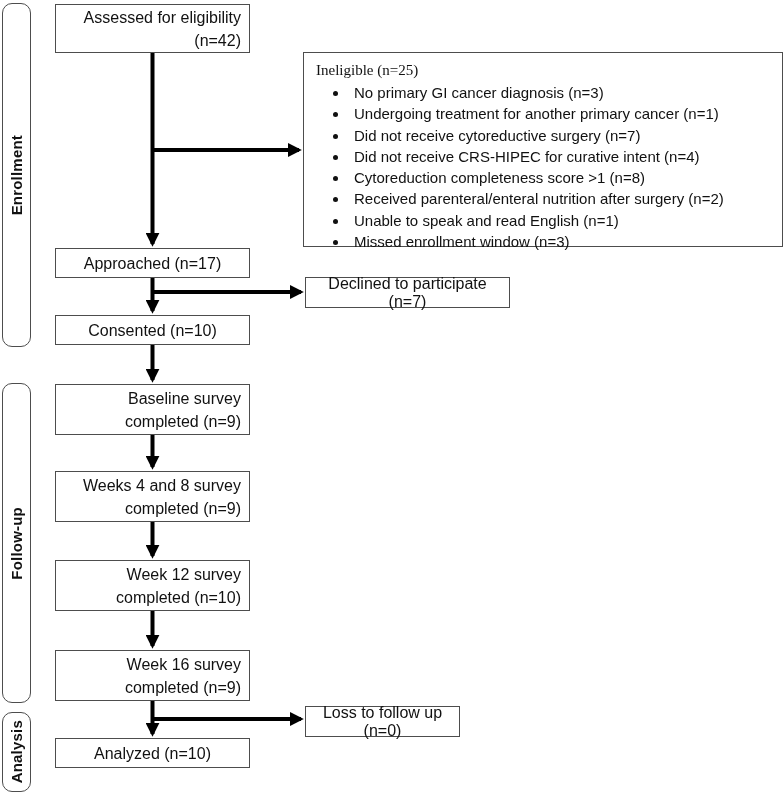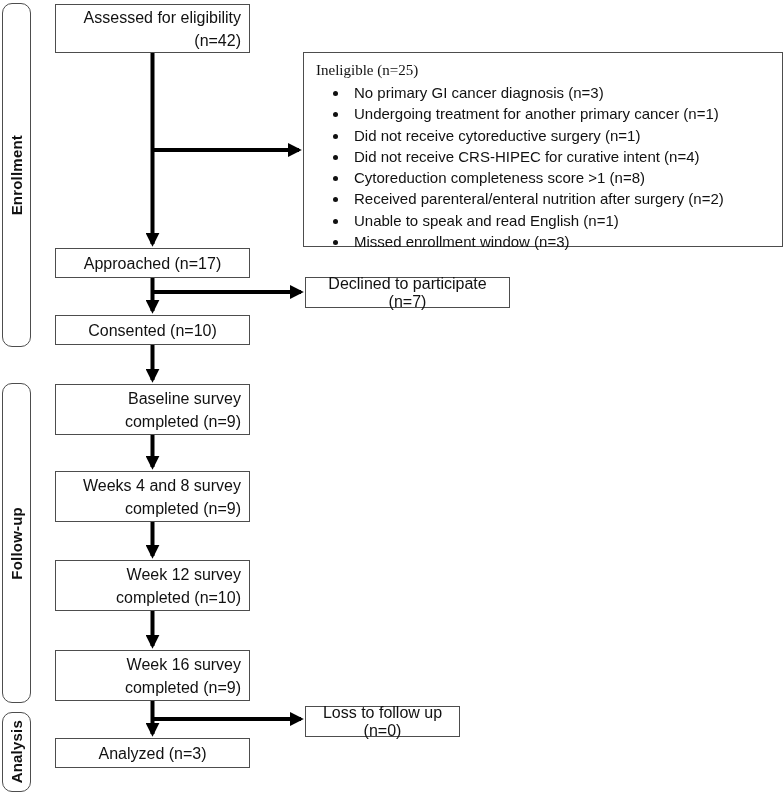--- a/index.html
+++ b/index.html
@@ -148,29 +148,29 @@
   <div class="flow-box" id="box-weeks48">
     <span>Weeks 4 and 8 survey completed (n=9)</span>
   </div>
   <div class="flow-box" id="box-week12">
     <span>Week 12 survey completed (n=10)</span>
   </div>
   <div class="flow-box" id="box-week16">
     <span>Week 16 survey completed (n=9)</span>
   </div>
   <div class="flow-box" id="box-analyzed">
-    <span>Analyzed (n=3)</span>
+    <span>Analyzed (n=10)</span>
   </div>
 
   <div id="box-ineligible">
     <div class="title">Ineligible (n=25)</div>
     <ul>
       <li>No primary GI cancer diagnosis (n=3)</li>
       <li>Undergoing treatment for another primary cancer (n=1)</li>
-      <li>Did not receive cytoreductive surgery (n=1)</li>
+      <li>Did not receive cytoreductive surgery (n=7)</li>
       <li>Did not receive CRS-HIPEC for curative intent (n=4)</li>
       <li>Cytoreduction completeness score &gt;1 (n=8)</li>
       <li>Received parenteral/enteral nutrition after surgery (n=2)</li>
       <li>Unable to speak and read English (n=1)</li>
       <li>Missed enrollment window (n=3)</li>
     </ul>
   </div>
 
   <div class="side-box" id="box-declined">
     <span>Declined to participate (n=7)</span>

